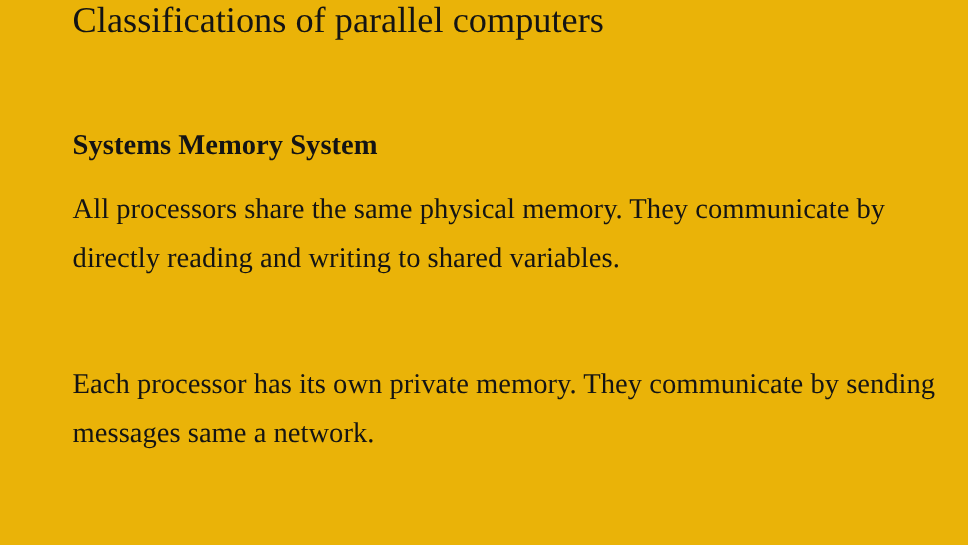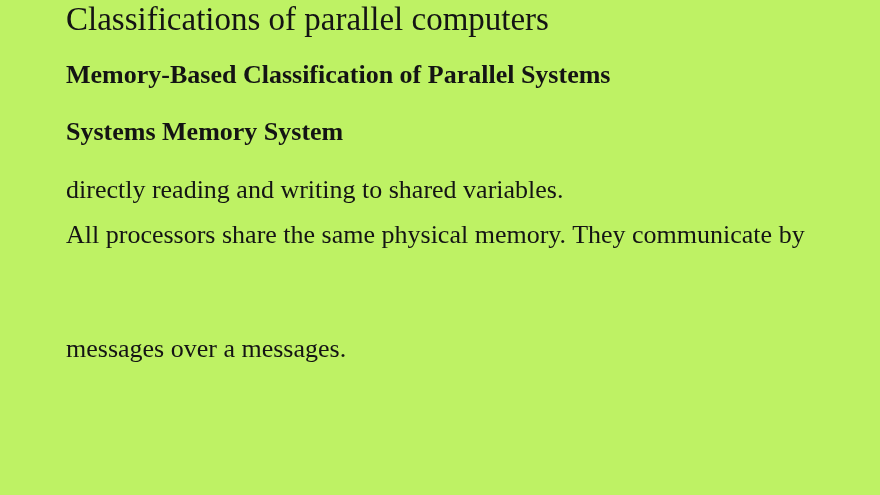--- a/index.html
+++ b/index.html
@@ -8,21 +8,21 @@
   }
   body {
     width: 880px;
     height: 495px;
     overflow: hidden;
   }
   .page {
     position: relative;
     width: 880px;
     height: 495px;
-    background: #bef264;
+    background: #eab308;
     font-family: "Liberation Serif", "DejaVu Serif", serif;
     color: #141414;
   }
   .doc-title {
     position: absolute;
     left: 66px;
     top: 3px;
     margin: 0;
     font-size: 33px;
     font-weight: 400;
@@ -56,27 +56,27 @@
     display: block;
   }
 </style>
 </head>
 <body>
 
 <div class="page">
 
   <h1 class="doc-title">Classifications of parallel computers</h1>
 
-  <h2 class="doc-heading pos-section-heading">Memory-Based Classification of Parallel Systems</h2>
 
   <h3 class="doc-heading pos-shared-heading">Systems Memory System</h3>
 
   <p class="doc-body pos-shared-body">
+    <span class="line">All processors share the same physical memory. They communicate by</span>
     <span class="line">directly reading and writing to shared variables.</span>
-    <span class="line">All processors share the same physical memory. They communicate by</span>
   </p>
 
 
   <p class="doc-body pos-distributed-body">
-    <span class="line">messages over a messages.</span>
+    <span class="line">Each processor has its own private memory. They communicate by sending</span>
+    <span class="line">messages same a network.</span>
   </p>
 
 </div>
 
 </body></html>

